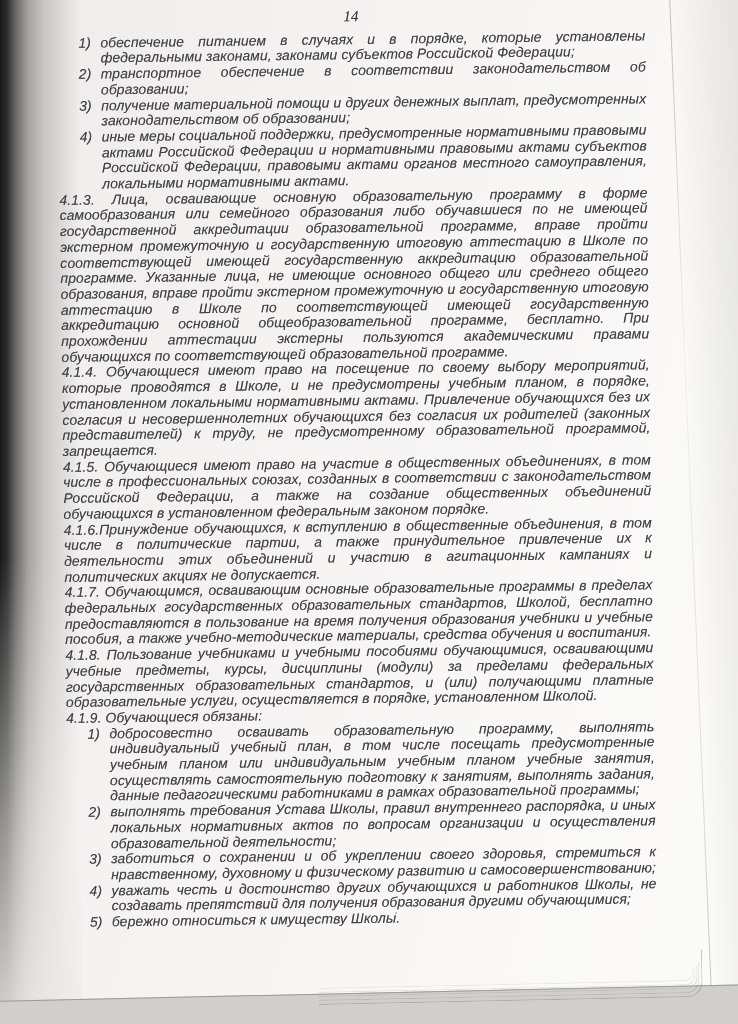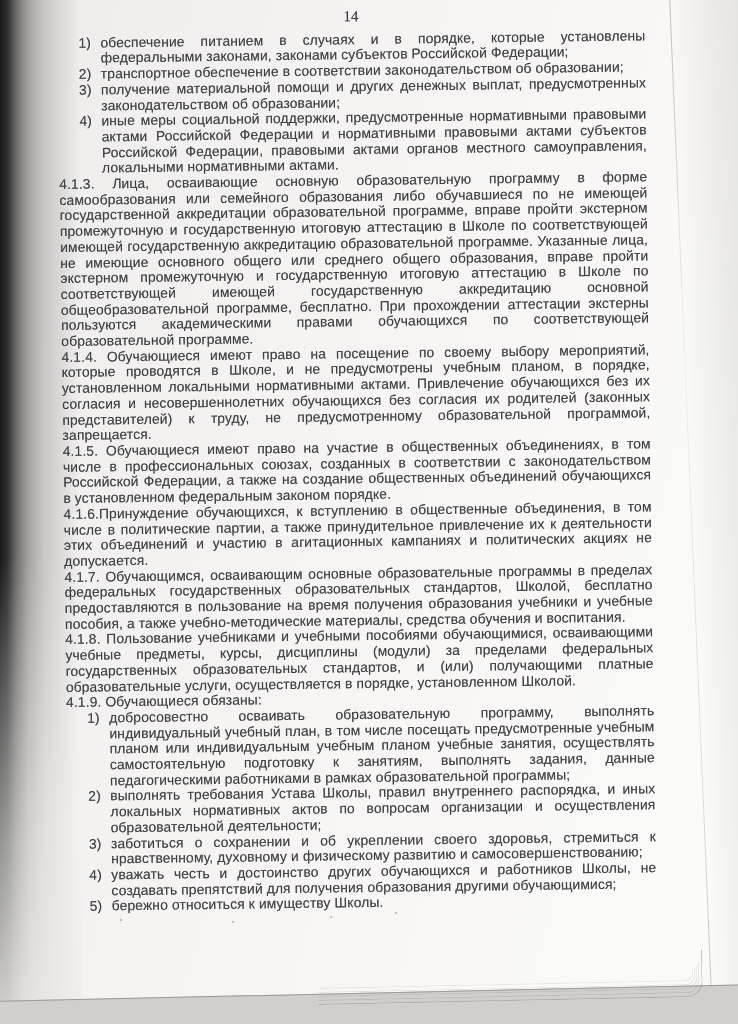--- a/index.html
+++ b/index.html
@@ -1,19 +1,20 @@
 <!DOCTYPE html>
 <html lang="ru"><head>
 <meta charset="utf-8">
 <style>
   html,body{margin:0;padding:0;background:#b9b7b5;}
   .stage{
     position:relative;width:738px;height:1024px;overflow:hidden;
     background:#d2d0cd;
     font-family:"Liberation Sans","DejaVu Sans",sans-serif;
+    font-style:italic;
   }
   .paper{
     position:absolute;inset:0;z-index:0;
     background:linear-gradient(105deg,#edecea 0%,#f4f3f1 35%,#f9f8f6 70%,#fbfbf9 100%);
   }
   .spine{
     position:absolute;left:0;top:0;height:1012px;width:82px;z-index:2;
     background:linear-gradient(to right,
       #191919 0px,#2d2d2d 7px,#6b6a69 16px,#a3a2a0 28px,#c8c7c5 44px,rgba(246,245,243,0) 80px);
   }

